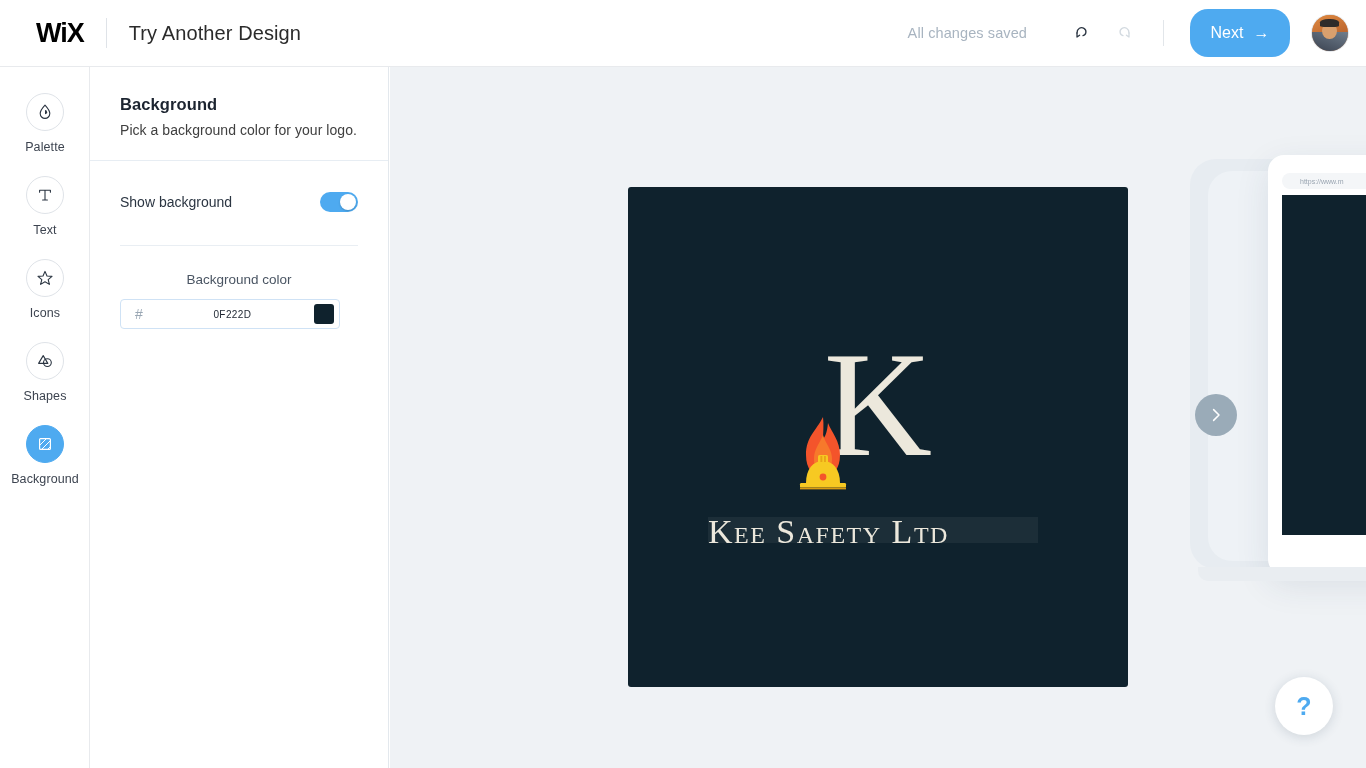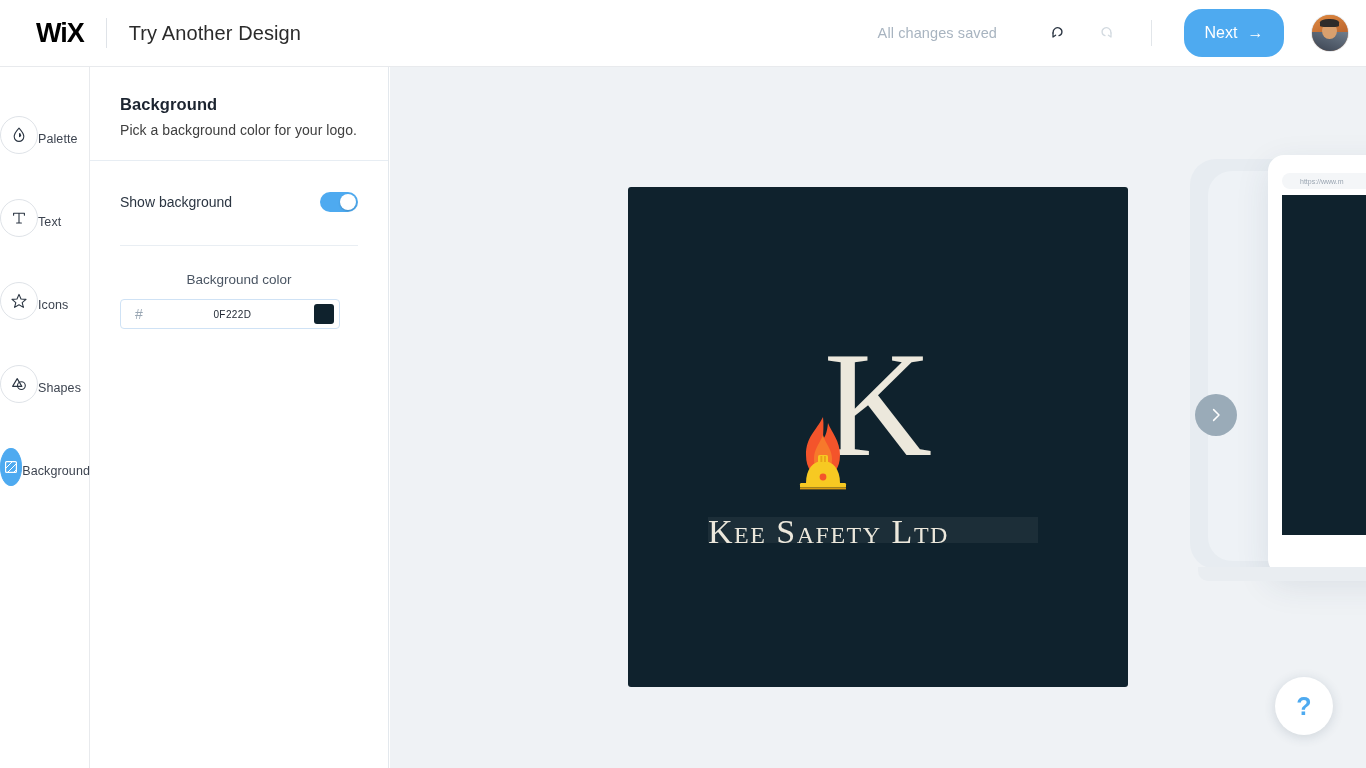--- a/index.html
+++ b/index.html
@@ -27,21 +27,21 @@
   .header-divider-v {
     width: 1px; height: 30px; background: #dfe3e8;
     margin-left: 22px; margin-right: 22px;
   }
   .doc-title {
     font-size: 20px; color: #2b2b2b; font-weight: 400;
     letter-spacing: .1px;
   }
   .header-right {
     margin-left: auto; display: flex; align-items: center;
-    padding-right: 18px; gap: 14px;
+    padding-right: 18px; gap: 8px;
   }
   .saved-status {
     font-size: 14.5px; color: #a8b4c0; letter-spacing: .1px;
     margin-right: 30px;
   }
   .icon-btn {
     width: 34px; height: 34px;
     display: flex; align-items: center; justify-content: center;
     background: none; border: none; cursor: pointer;
   }
@@ -78,21 +78,21 @@
   
   .sidebar {
     position: absolute; top: 67px; left: 0;
     width: 90px; height: 701px;
     background: #ffffff;
     border-right: 1px solid #e8eaed;
     padding-top: 26px;
   }
   .side-item {
     width: 90px; height: 83px;
-    display: flex; flex-direction: row; align-items: center;
+    display: flex; flex-direction: column; align-items: center;
     cursor: pointer; user-select: none;
   }
   .side-ic {
     width: 38px; height: 38px; border-radius: 50%;
     border: 1px solid #dfe3e8;
     display: flex; align-items: center; justify-content: center;
     background: #fff;
   }
   .side-item.active .side-ic {
     background: #4eaaf0; border-color: #4eaaf0;

